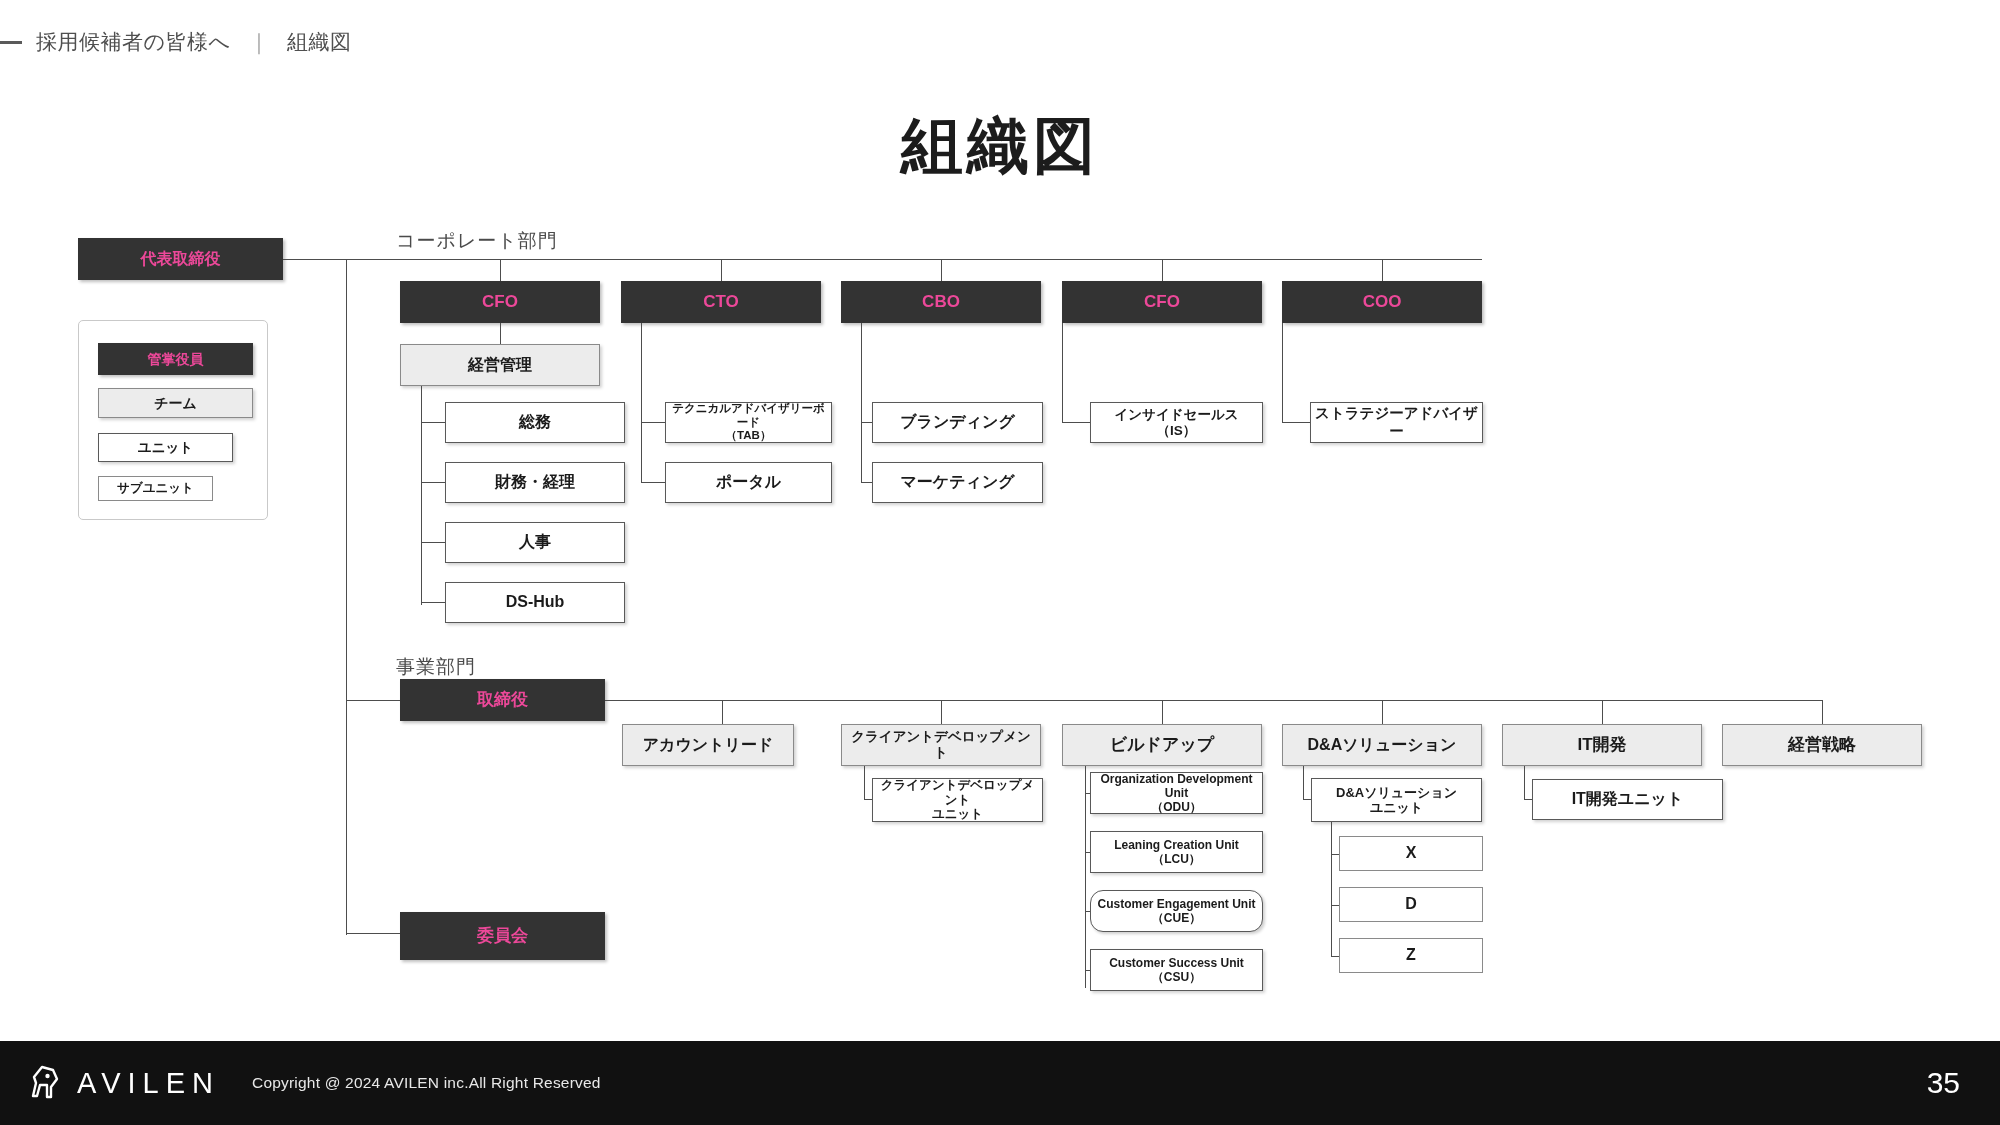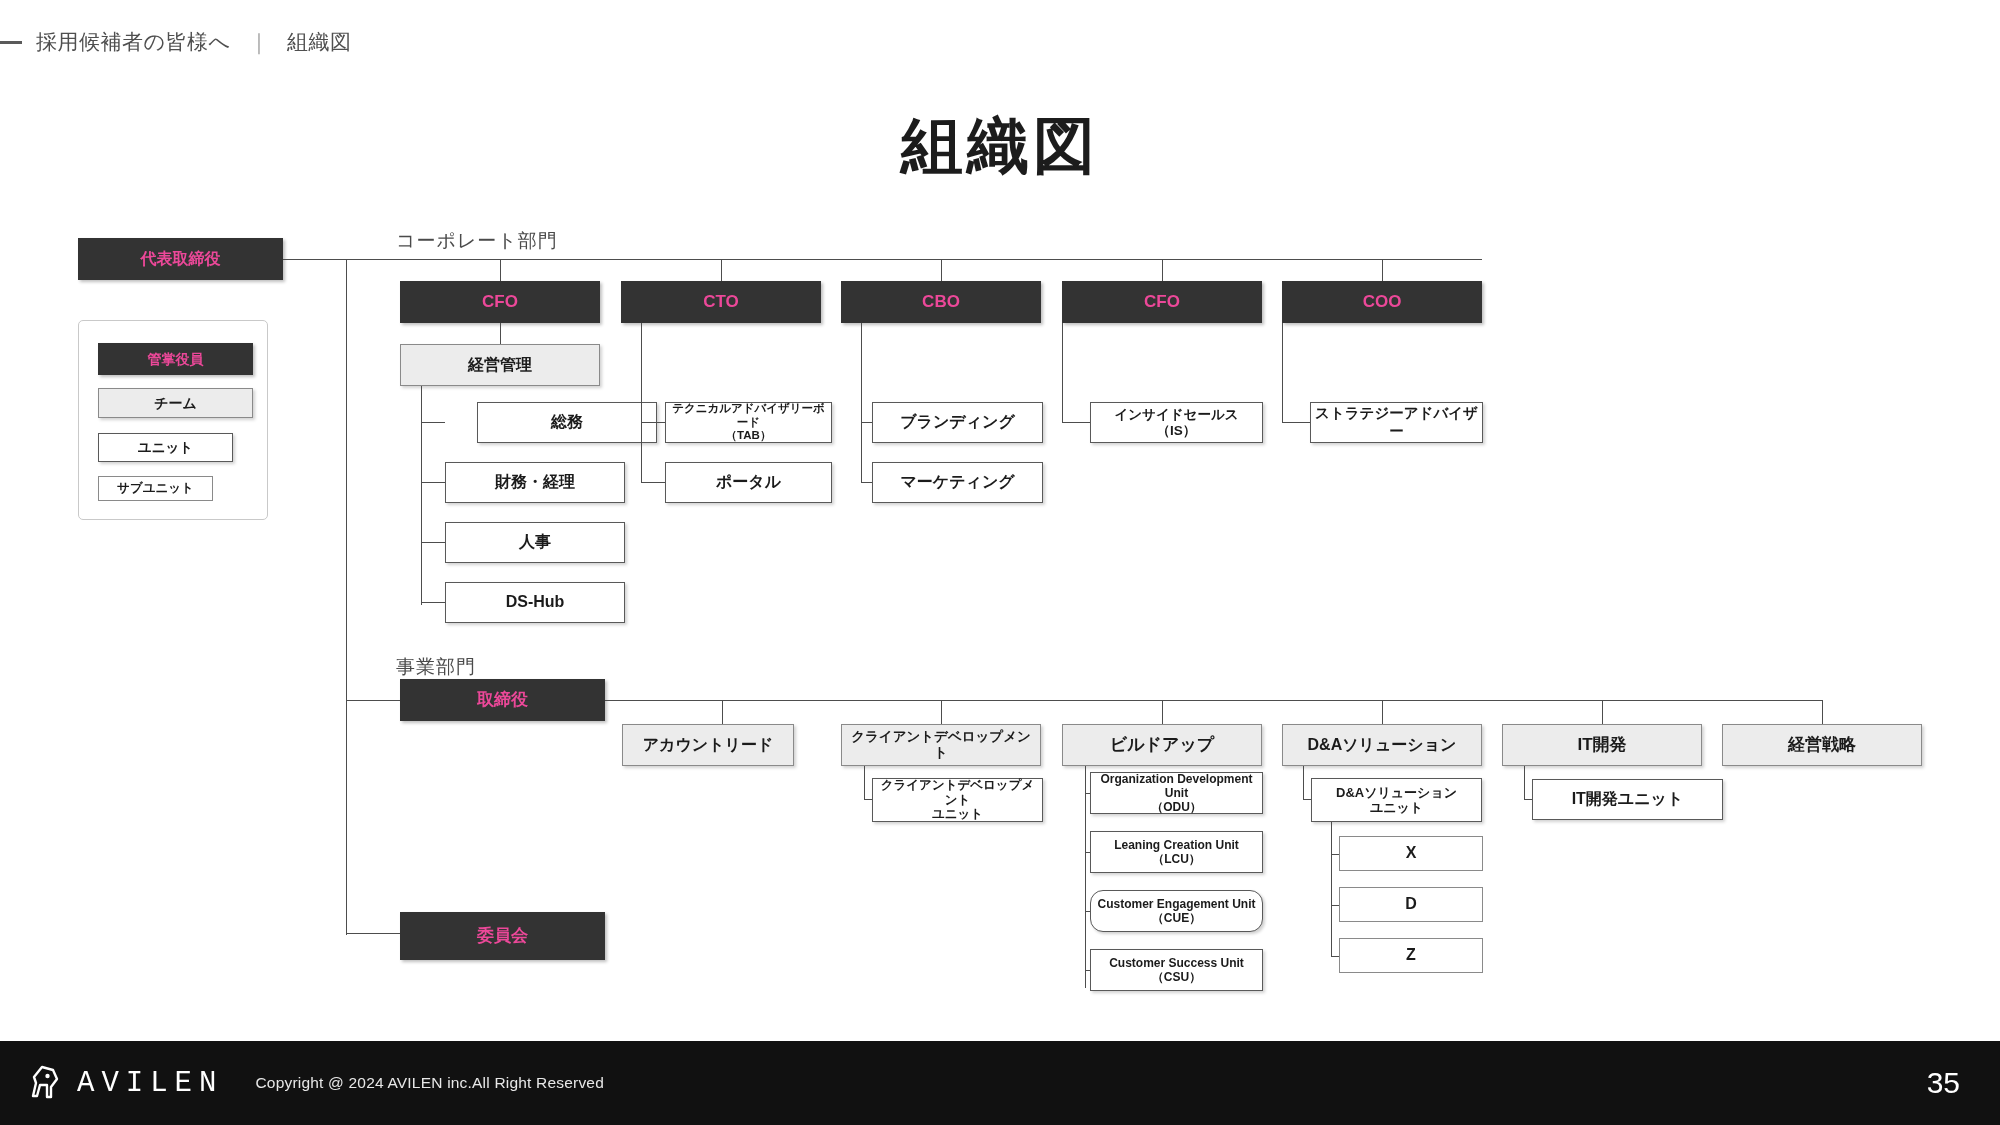--- a/index.html
+++ b/index.html
@@ -59,21 +59,21 @@
     position: absolute; border: 1px solid #c9c9c9; border-radius: 5px;
     background: #ffffff;
   }
   .legend .box { position: absolute; }
 
   
   .footer {
     position: absolute; left: 0; bottom: 0; width: 2000px; height: 84px;
     background: #111111; display: flex; align-items: center;
   }
-  .logo-wrap { display: flex; align-items: center; gap: 13px; margin-left: 26px; font-family: Liberation Mono, monospace; }
+  .logo-wrap { display: flex; align-items: center; gap: 13px; margin-left: 26px; }
   .logo-word {
     color: #ffffff; font-size: 29px; letter-spacing: 7px; font-weight: 400;
   }
   .copy { color: #e8e8e8; font-size: 15.5px; margin-left: 32px; letter-spacing: .2px; }
   .pageno { position: absolute; right: 40px; color: #ffffff; font-size: 30px; }
 </style>
 </head>
 <body>
 
 <div id="slide">
@@ -117,21 +117,21 @@
 
   <div class="ln lnv" style="left:500px; top:323px; height:21px;"></div>
   <div class="box box-team" style="left:400px; top:344px; width:200px; height:42px; font-size:16px;">経営管理</div>
 
   <div class="ln lnv" style="left:421px; top:386px; height:219px;"></div>
   <div class="ln lnh" style="left:421px; top:422px; width:24px;"></div>
   <div class="ln lnh" style="left:421px; top:482px; width:24px;"></div>
   <div class="ln lnh" style="left:421px; top:542px; width:24px;"></div>
   <div class="ln lnh" style="left:421px; top:602px; width:24px;"></div>
 
-  <div class="box box-unit" style="left:445px; top:402px; width:180px; height:41px; font-size:16px;margin-left:32px;">総務</div>
+  <div class="box box-unit" style="left:445px; top:402px; width:180px; height:41px; font-size:16px;">総務</div>
   <div class="box box-unit" style="left:445px; top:462px; width:180px; height:41px; font-size:16px;">財務・経理</div>
   <div class="box box-unit" style="left:445px; top:522px; width:180px; height:41px; font-size:16px;">人事</div>
   <div class="box box-unit" style="left:445px; top:582px; width:180px; height:41px; font-size:16px;">DS-Hub</div>
 
   <div class="ln lnv" style="left:641px; top:323px; height:160px;"></div>
   <div class="ln lnh" style="left:641px; top:422px; width:24px;"></div>
   <div class="ln lnh" style="left:641px; top:482px; width:24px;"></div>
   <div class="box box-unit" style="left:665px; top:402px; width:167px; height:41px; font-size:11.5px; white-space:pre-line;">テクニカルアドバイザリーボード
 （TAB）</div>
   <div class="box box-unit" style="left:665px; top:462px; width:167px; height:41px; font-size:16px;">ポータル</div>

